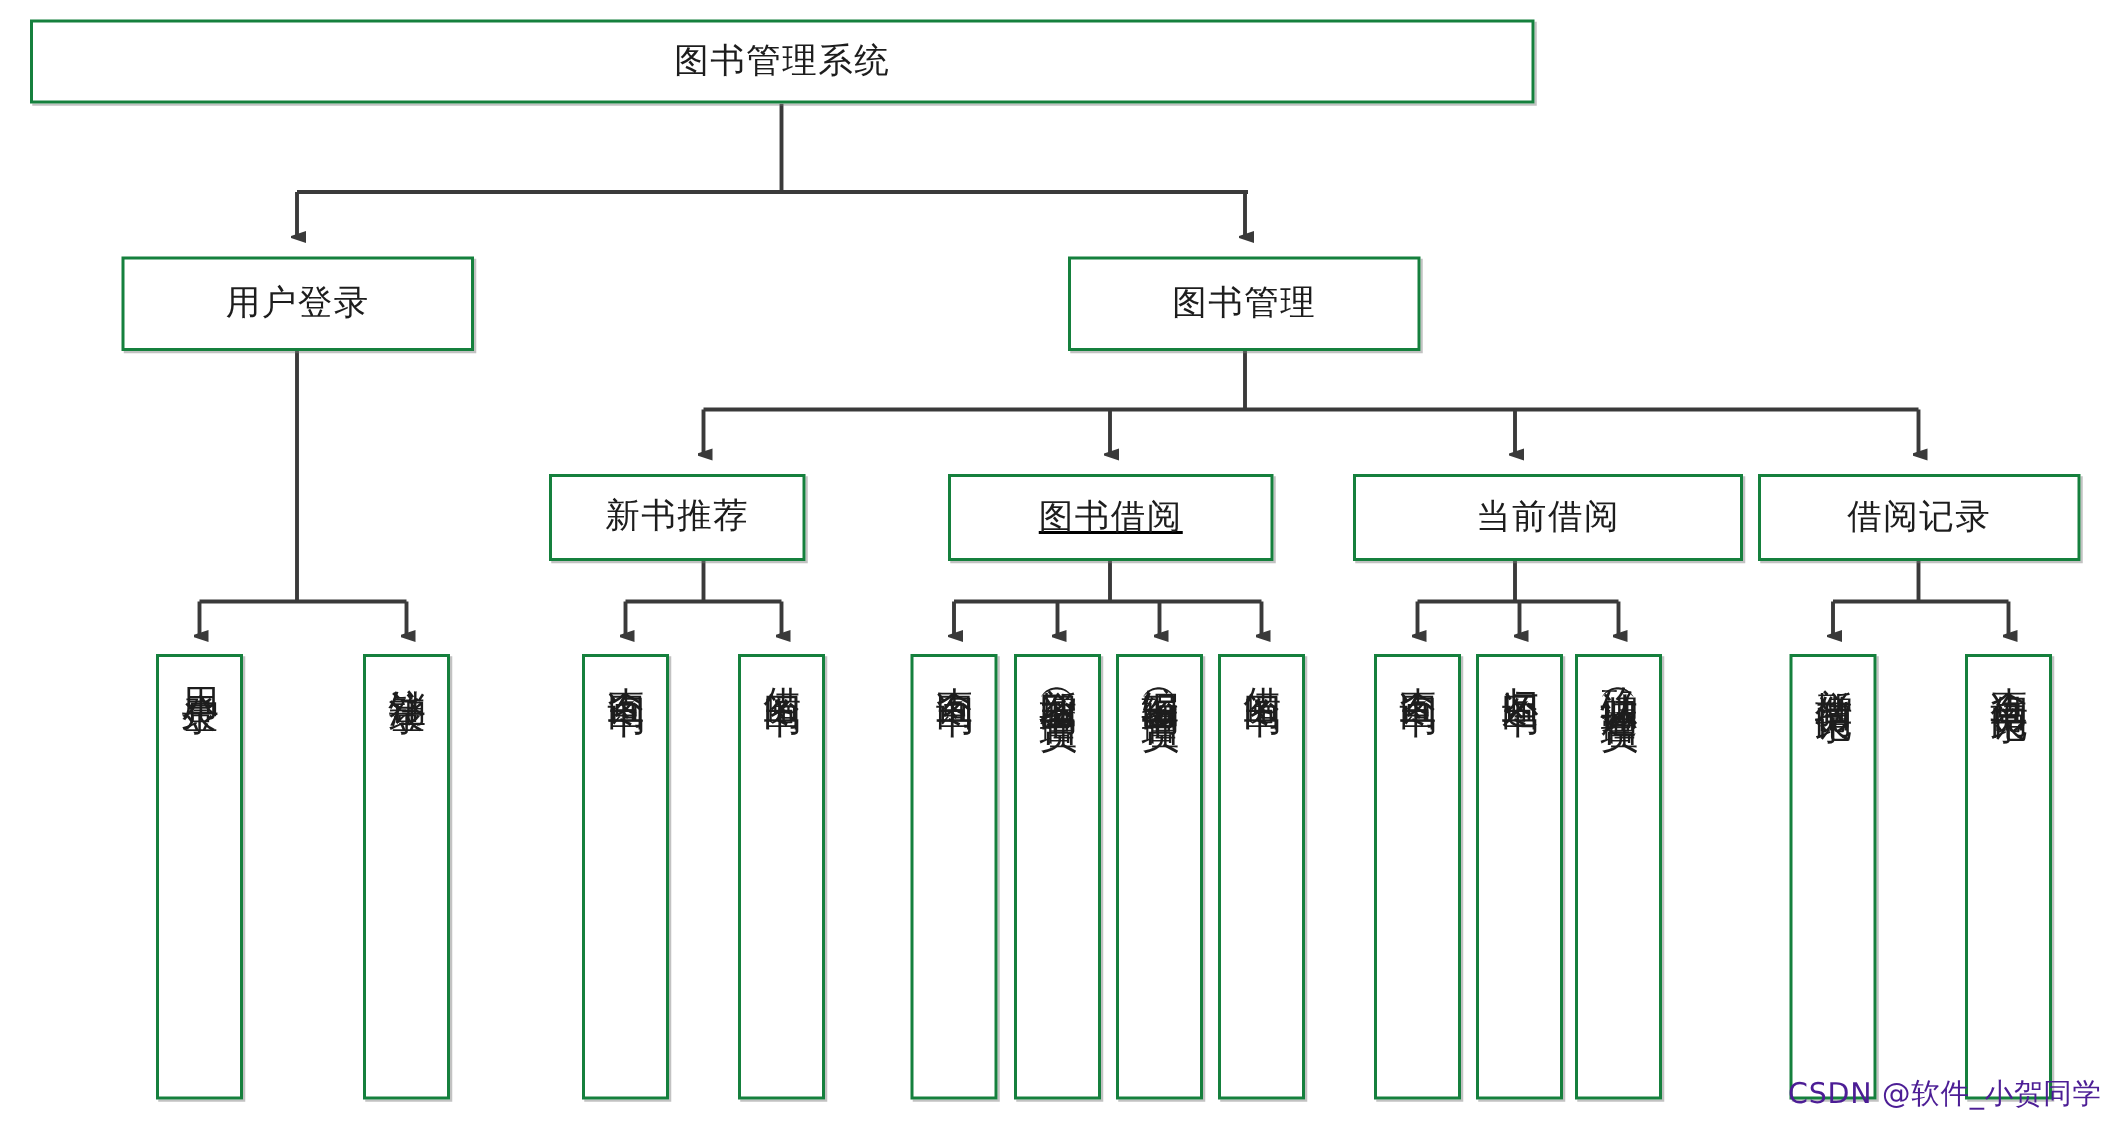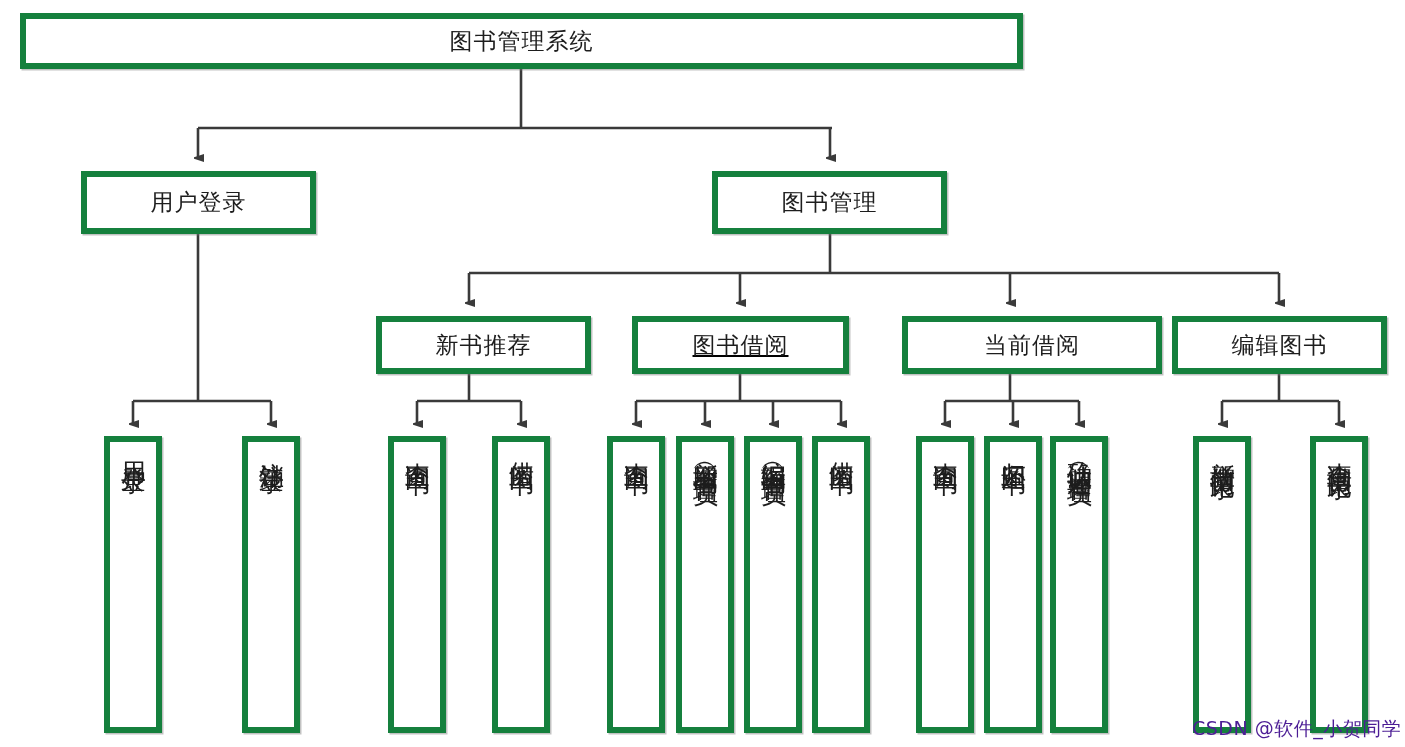--- a/index.html
+++ b/index.html
@@ -19,21 +19,21 @@
     position: absolute;
     left: 0;
     top: 0;
     width: 1405px;
     height: 747px;
     pointer-events: none;
   }
   .node {
     position: absolute;
     box-sizing: border-box;
-    border: 6px solid #15803d;
+    border: 2px solid #15803d;
     background: #ffffff;
     display: flex;
     align-items: center;
     justify-content: center;
     box-shadow: 1.5px 1.5px 0 0 rgba(120,120,120,0.45);
   }
   .node-label {
     color: #1d1d1d;
     white-space: nowrap;
     letter-spacing: 1px;
@@ -120,31 +120,31 @@
     <span class="node-label">图书管理系统</span>
   </div>
 
   <div class="node horizontal" style="left:81px; top:171px; width:235px; height:63px;">
     <span class="node-label">用户登录</span>
   </div>
   <div class="node horizontal" style="left:712px; top:171px; width:235px; height:63px;">
     <span class="node-label">图书管理</span>
   </div>
 
-  <div class="node horizontal" style="left:376px; top:316px; width:215px; height:58px;">
+  <div class="node horizontal" style="left:366px; top:316px; width:171px; height:58px;font-family:Liberation Mono, monospace;">
     <span class="node-label">新书推荐</span>
   </div>
   <div class="node horizontal" style="left:632px; top:316px; width:217px; height:58px;text-decoration:underline;">
     <span class="node-label">图书借阅</span>
   </div>
   <div class="node horizontal" style="left:902px; top:316px; width:260px; height:58px;">
     <span class="node-label">当前借阅</span>
   </div>
   <div class="node horizontal" style="left:1172px; top:316px; width:215px; height:58px;">
-    <span class="node-label">编辑图书</span>
+    <span class="node-label">借阅记录</span>
   </div>
 
   <div class="node vertical" style="left:104px; top:436px; width:58px; height:297px;">
     <span class="node-label">用户登录</span>
   </div>
   <div class="node vertical" style="left:242px; top:436px; width:58px; height:297px;">
     <span class="node-label">注销登录</span>
   </div>
 
   <div class="node vertical" style="left:388px; top:436px; width:58px; height:297px;">

